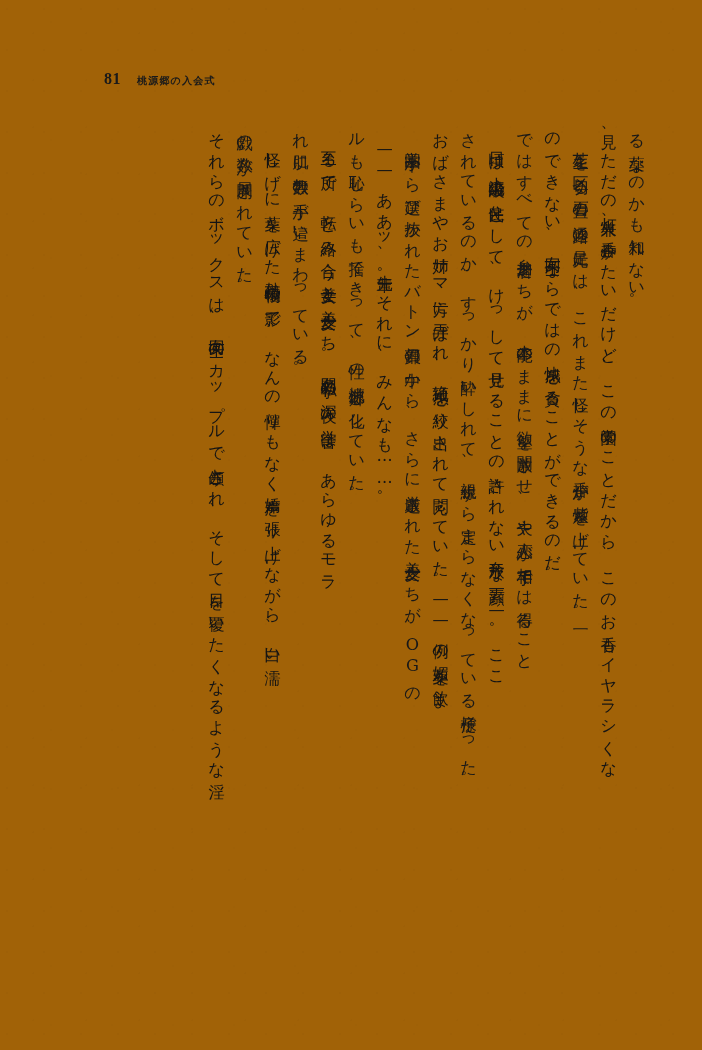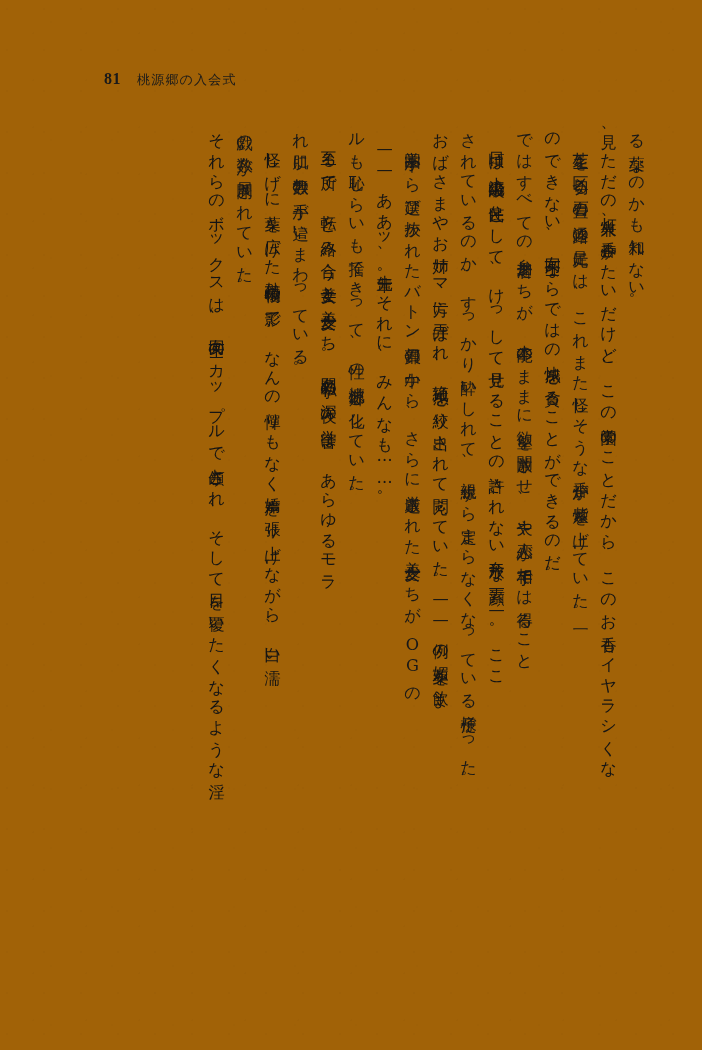--- a/index.html
+++ b/index.html
@@ -39,22 +39,22 @@
     align-items: baseline;
     gap: 16px;
     color: #1a1a1a;
   }
   #runhead .folio {
     font-size: 16px;
     font-weight: 700;
     letter-spacing: 0.5px;
   }
   #runhead .chapter {
-    font-size: 13px;
-    font-weight: 400;
+    font-size: 10px;
+    font-weight: 700;
     letter-spacing: 1.2px;
   }
 
   
   #body-block {
     position: absolute;
     top: 122px;
     right: 58px;
     height: 900px;
     display: flex;

